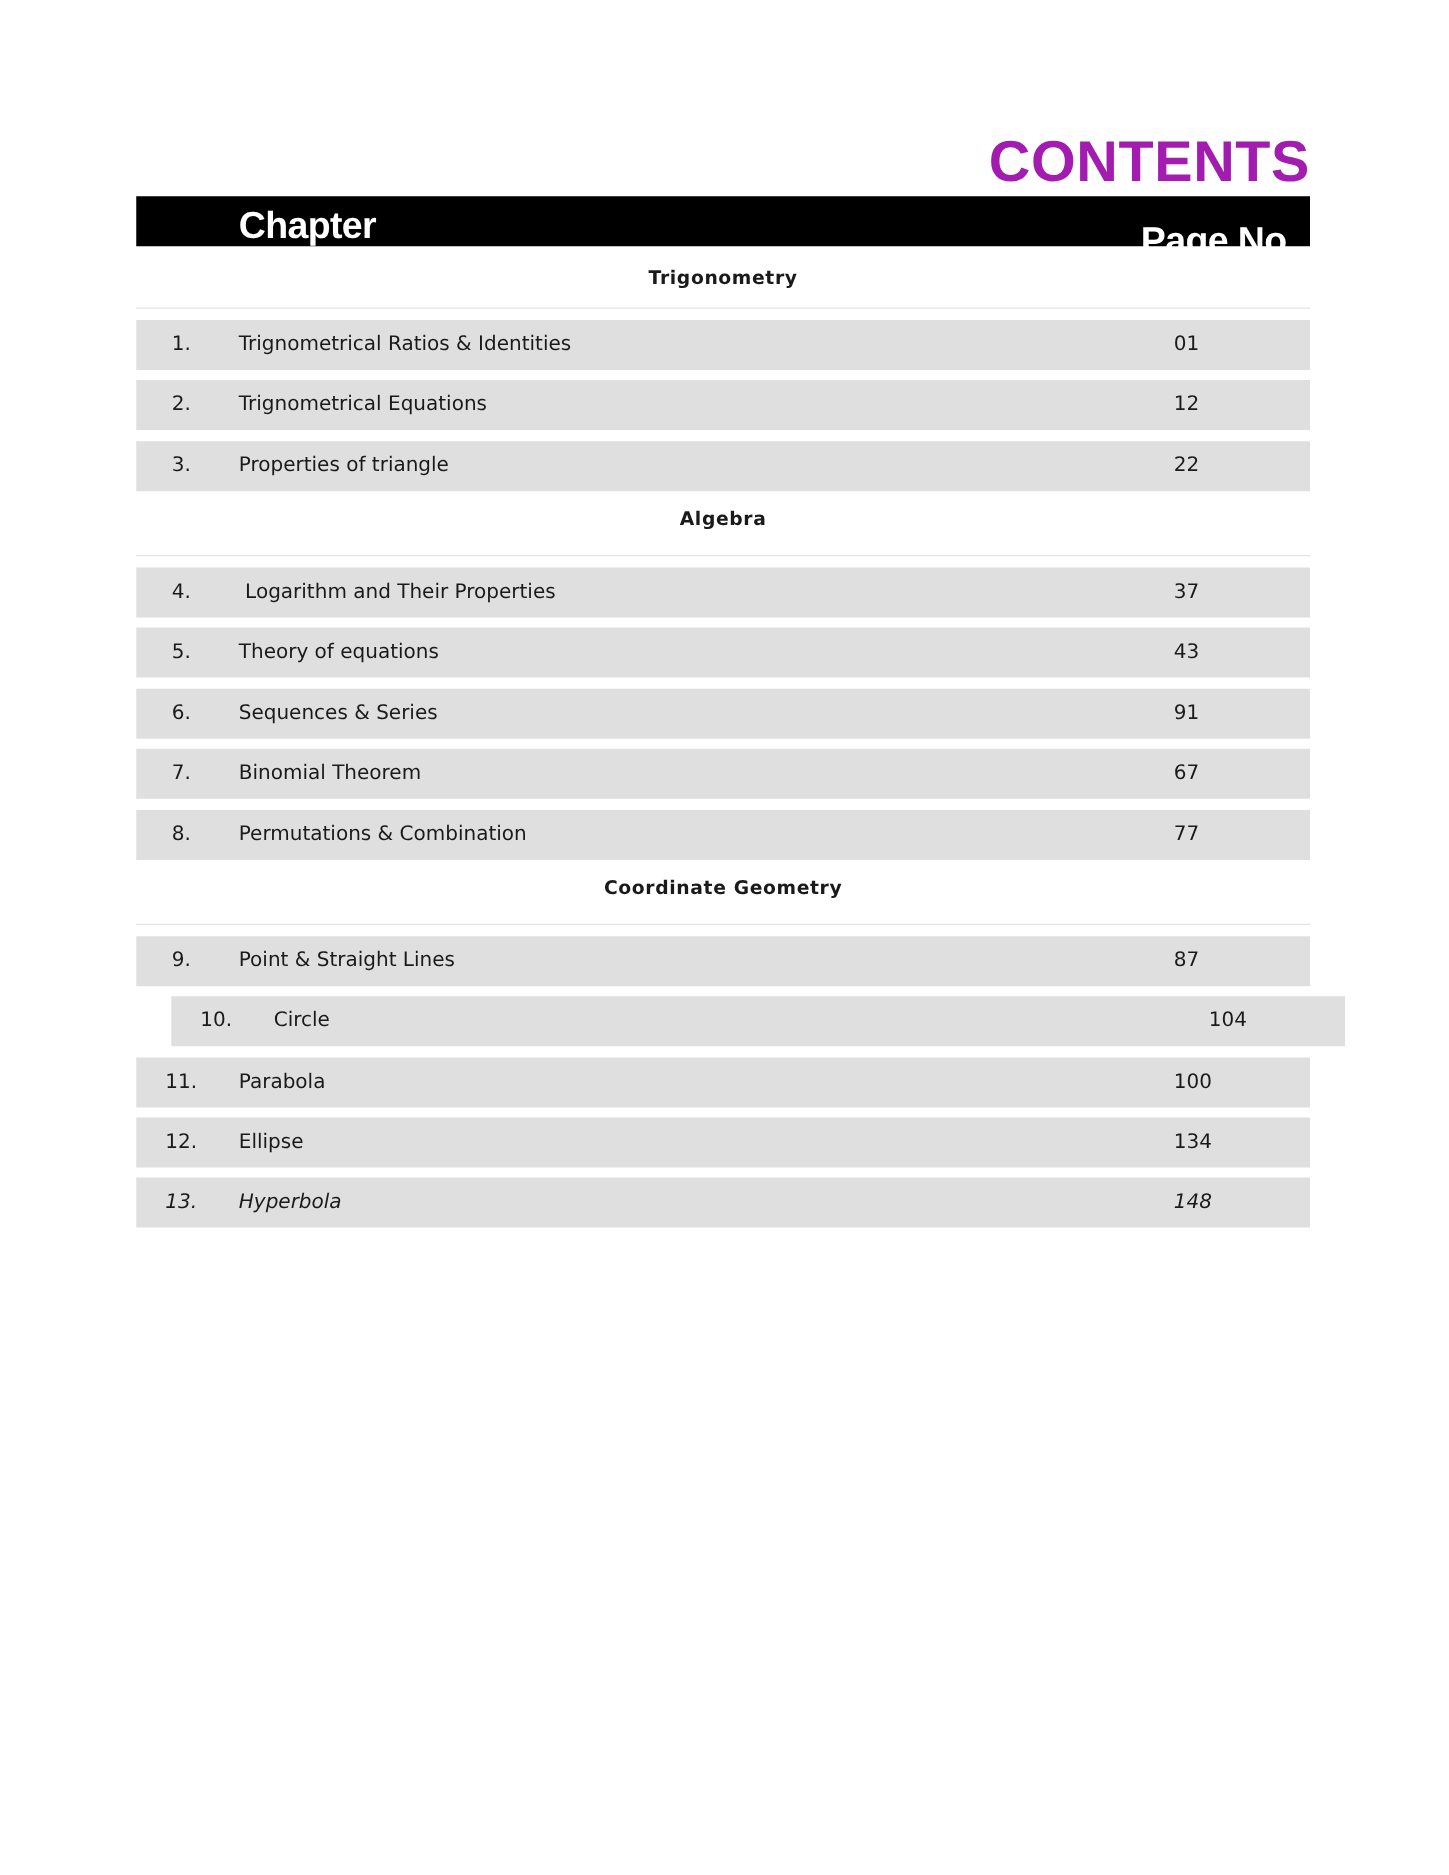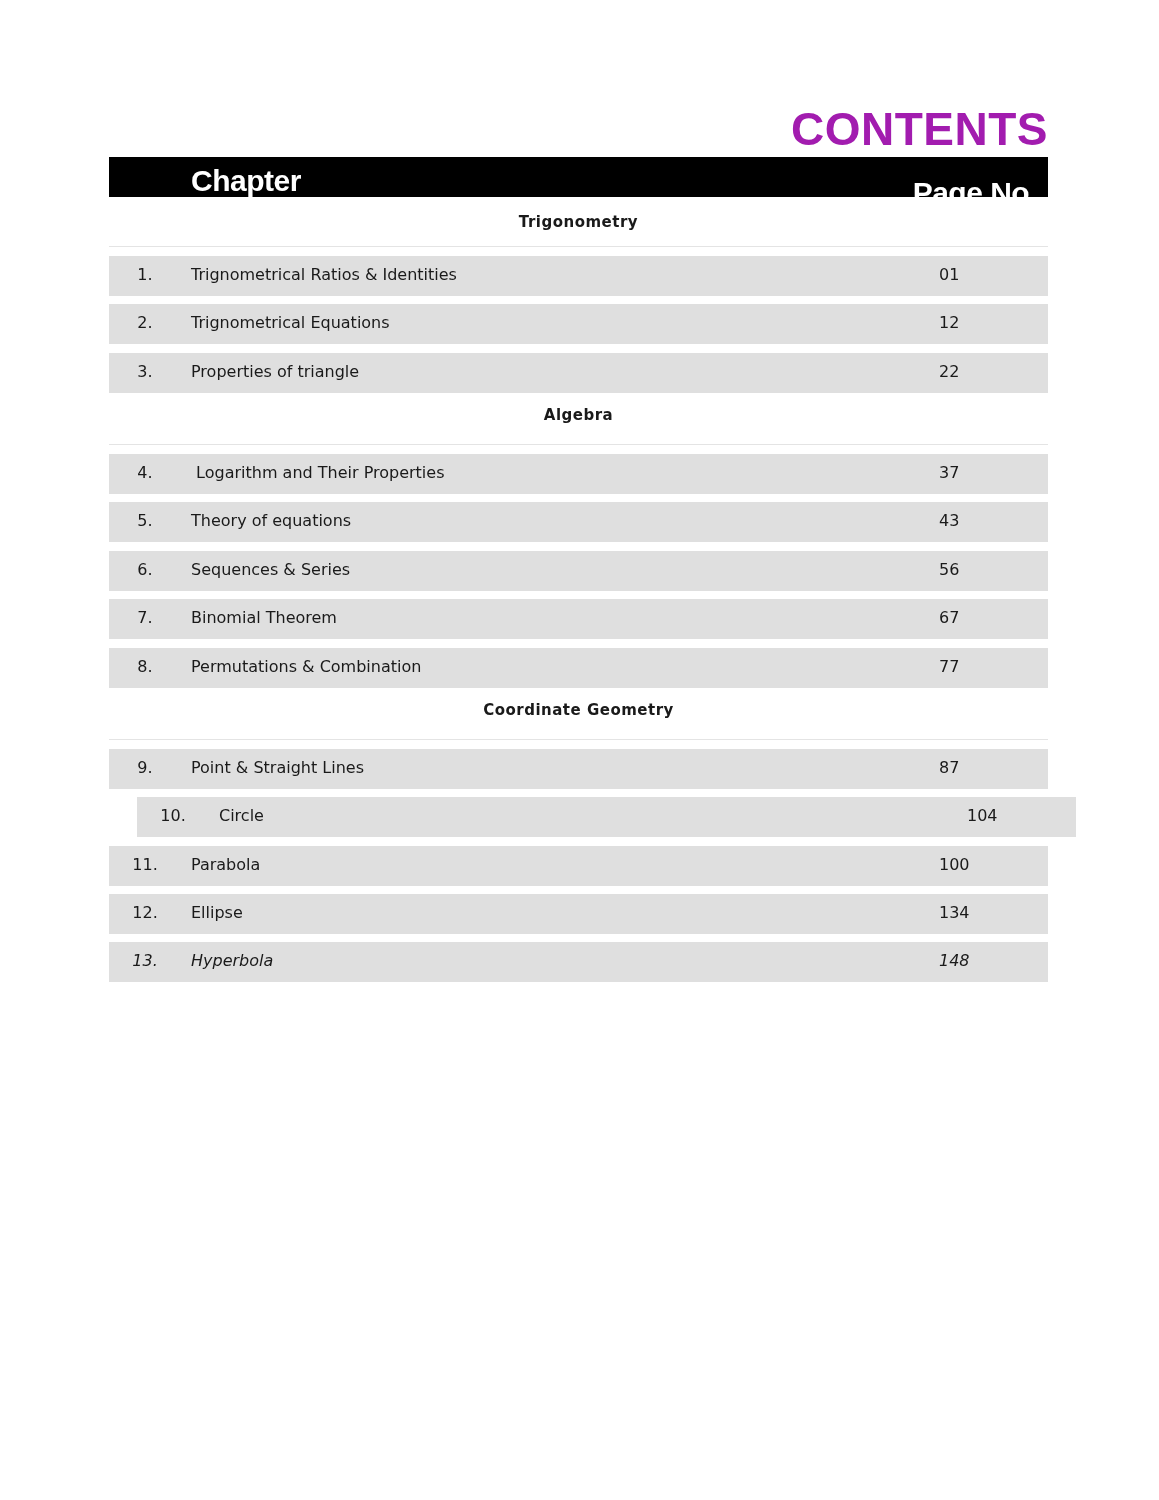--- a/index.html
+++ b/index.html
@@ -74,21 +74,21 @@
     <span class="pg">37</span>
   </div>
   <div class="row" style="top:502px;">
     <span class="num">5.</span>
     <span class="name">Theory of equations</span>
     <span class="pg">43</span>
   </div>
   <div class="row" style="top:551px;">
     <span class="num">6.</span>
     <span class="name">Sequences &amp; Series</span>
-    <span class="pg">56</span>
+    <span class="pg">91</span>
   </div>
   <div class="row" style="top:599px;">
     <span class="num">7.</span>
     <span class="name">Binomial Theorem</span>
     <span class="pg">67</span>
   </div>
   <div class="row" style="top:648px;">
     <span class="num">8.</span>
     <span class="name">Permutations &amp; Combination</span>
     <span class="pg">77</span>

